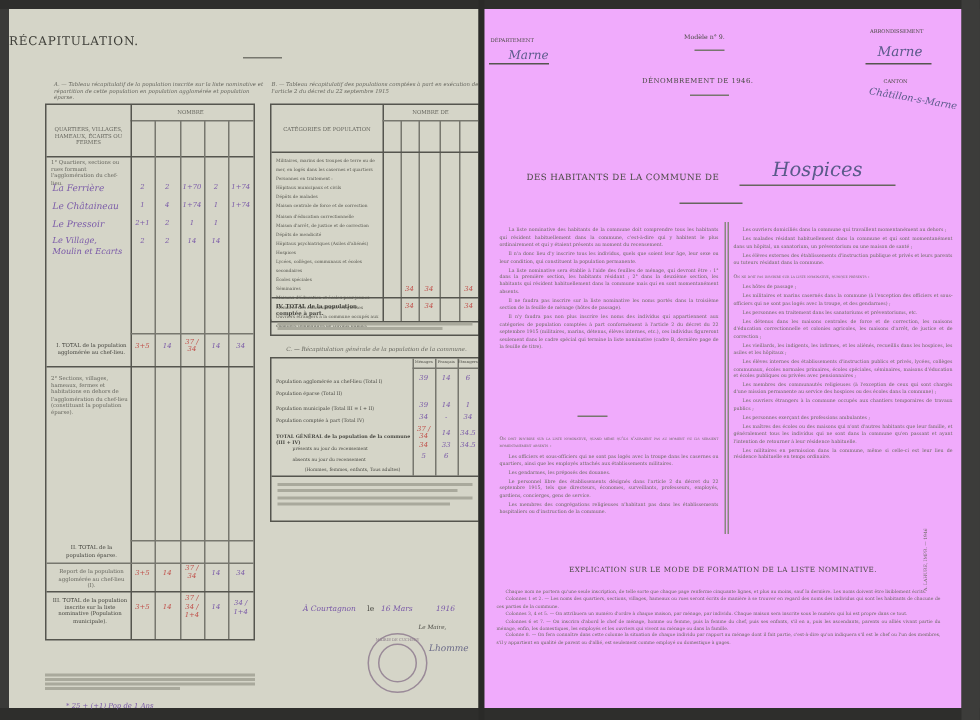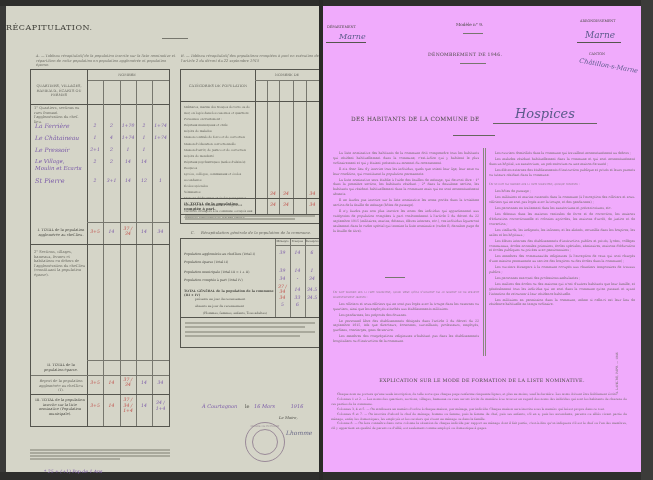--- a/index.html
+++ b/index.html
@@ -77,28 +77,20 @@
       <div class="cell hand" style="left:89px;width:16px;top:1px;">1</div>
       <div class="cell hand" style="left:105px;width:16px;top:1px;">1</div>
     </div>
     <div class="abs" style="left:0;top:88px;width:138px;height:20px;">
       <div class="abs hand" style="left:4px;top:0;width:50px;font-size:5.5px;line-height:7px;">Le Village, Moulin et Ecarts</div>
       <div class="cell hand" style="left:56px;width:16px;top:1px;">2</div>
       <div class="cell hand" style="left:72px;width:17px;top:1px;">2</div>
       <div class="cell hand" style="left:89px;width:16px;top:1px;">14</div>
       <div class="cell hand" style="left:105px;width:16px;top:1px;">14</div>
     </div>
-    <div class="abs" style="left:0;top:107px;width:138px;height:14px;">
-      <div class="abs hand" style="left:4px;top:0;font-size:6.5px;">St Pierre</div>
-      <div class="cell hand" style="left:56px;width:16px;top:1px;">2</div>
-      <div class="cell hand" style="left:72px;width:17px;top:1px;">3+1</div>
-      <div class="cell hand" style="left:89px;width:16px;top:1px;">14</div>
-      <div class="cell hand" style="left:105px;width:16px;top:1px;">12</div>
-      <div class="cell hand" style="left:121px;width:17px;top:1px;">1</div>
-    </div>
 
     <div class="hline" style="left:56px;top:152px;width:82px;"></div>
     <div class="abs tiny" style="left:6px;top:158px;width:48px;text-align:center;color:#44443e;">I. TOTAL de la population agglomérée au chef-lieu.</div>
     <div class="cell red" style="left:56px;width:16px;top:159px;">3+5</div>
     <div class="cell hand" style="left:72px;width:17px;top:159px;">14</div>
     <div class="cell red" style="left:89px;width:16px;top:156px;">37 / 34</div>
     <div class="cell hand" style="left:105px;width:16px;top:159px;">14</div>
     <div class="cell hand" style="left:121px;width:17px;top:159px;">34</div>
     <div class="hline" style="left:0;top:174px;width:138px;background:#55554e;"></div>
 

